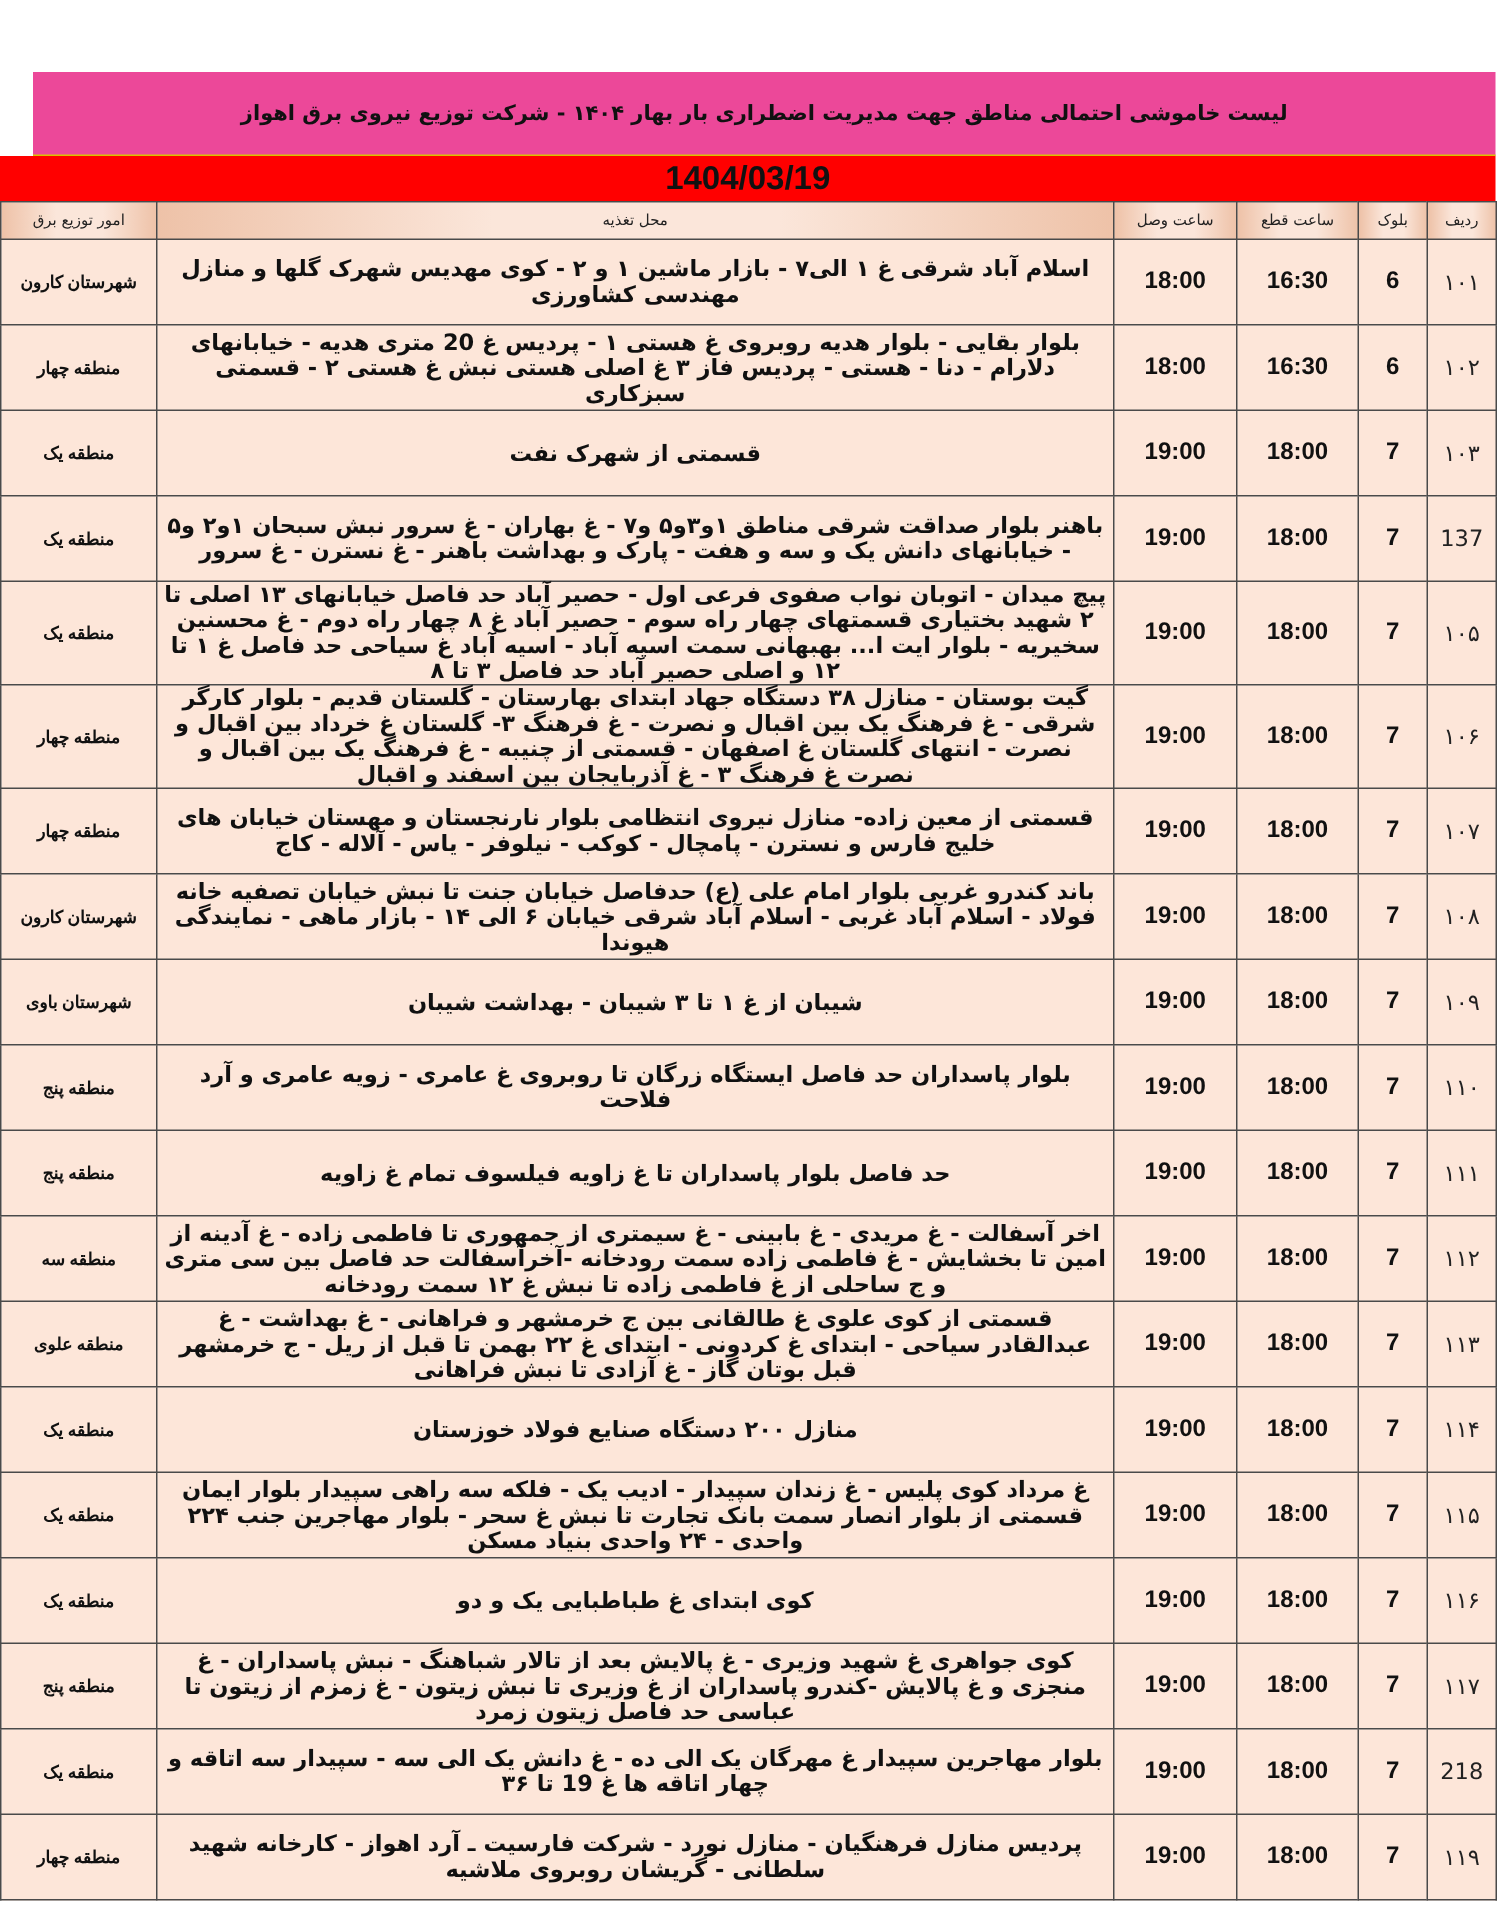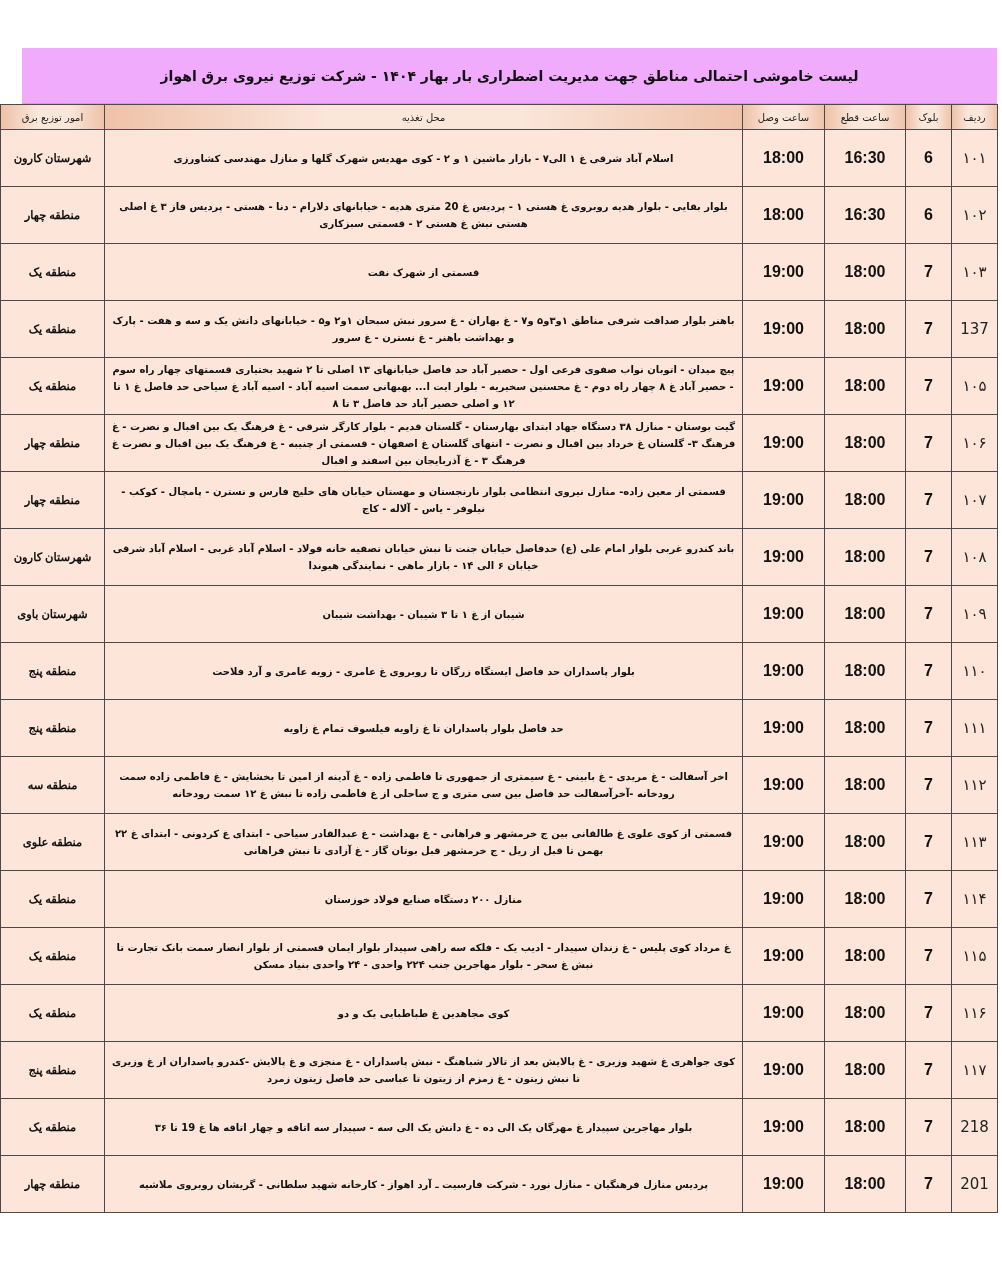--- a/index.html
+++ b/index.html
@@ -1,41 +1,44 @@
 <!DOCTYPE html>
 <html><head>
   <meta charset="utf-8">
   <style>
     html, body { margin: 0; padding: 0; background: #ffffff; }
     body { width: 1002px; height: 1280px; position: relative; overflow: hidden;
            font-family: "DejaVu Sans", "Liberation Sans", sans-serif; }
     .sheet { position: absolute; left: 0; top: 48px; width: 997px; }
-    .title-band { height: 55px; background: #f0abfc; display: flex; align-items: center; justify-content: center;
+    .title-band { height: 55px; background: #ec4899; display: flex; align-items: center; justify-content: center;
                   direction: rtl; font-weight: bold; font-size: 14px; color: #111; border-bottom: 1px solid #d9c400; margin-left: 22px; }
     .date-band { height: 30px; background: #ff0000; display: flex; align-items: center; justify-content: center;
                  font-family: "Liberation Sans", sans-serif; font-weight: bold; font-size: 22px; color: #111; }
     table { border-collapse: collapse; width: 997px; table-layout: fixed; direction: rtl; }
     th { height: 24px; font-size: 10px; font-weight: normal; color: #222;
          background: linear-gradient(90deg, #eec2a8 0%, #fbe6da 35%, #fbe6da 65%, #eec2a8 100%);
          border: 1px solid #4a4a4a; padding: 0; }
     td { height: 56px; background: #fde6d9; border: 1px solid #4a4a4a; text-align: center; vertical-align: middle; padding: 0 4px; }
     td.row-no { font-size: 15px; color: #222; }
     td.block { font-family: "Liberation Sans", sans-serif; font-weight: bold; font-size: 16px; color: #111; }
     td.time { font-family: "Liberation Sans", sans-serif; font-weight: bold; font-size: 16px; color: #111; text-align: center; }
-    td.location { font-size: 10px; font-weight: bold; color: #111; line-height: 17px; margin-left: 24px; }
+    td.location { font-size: 15px; font-weight: bold; color: #111; line-height: 17px; margin-left: 24px; }
     td.office { font-size: 11.5px; font-weight: bold; color: #111; font-family: Liberation Serif, serif; }
     col.c-row { width: 46px; } col.c-block { width: 46px; } col.c-cut { width: 81px; }
     col.c-conn { width: 82px; } col.c-loc { width: 638px; } col.c-office { width: 104px; }
   </style>
 </head>
 <body>
 
 <div class="sheet">
   <div class="title-band">
     <span>لیست خاموشی احتمالی مناطق جهت مدیریت اضطراری بار بهار ۱۴۰۴ - شرکت توزیع نیروی برق اهواز</span>
+  </div>
+  <div class="date-band">
+    <span>1404/03/19</span>
   </div>
   <table>
     <colgroup>
       <col class="c-row">
         <col class="c-block">
         <col class="c-cut">
         <col class="c-conn">
         <col class="c-loc">
         <col class="c-office">
     </colgroup>
@@ -168,41 +171,41 @@
           <td class="time">18:00</td>
           <td class="time">19:00</td>
           <td class="location">غ مرداد کوی پلیس - غ زندان سپیدار - ادیب یک - فلکه سه راهی سپیدار بلوار ایمان قسمتی از بلوار انصار سمت بانک تجارت تا نبش غ سحر - بلوار مهاجرین جنب ۲۲۴ واحدی - ۲۴ واحدی بنیاد مسکن</td>
           <td class="office">منطقه یک</td>
         </tr>
         <tr>
           <td class="row-no">۱۱۶</td>
           <td class="block">7</td>
           <td class="time">18:00</td>
           <td class="time">19:00</td>
-          <td class="location">کوی مجاهدین غ طباطبایی یک و دو</td>
+          <td class="location">کوی ابتدای غ طباطبایی یک و دو</td>
           <td class="office">منطقه یک</td>
         </tr>
         <tr>
           <td class="row-no">۱۱۷</td>
           <td class="block">7</td>
           <td class="time">18:00</td>
           <td class="time">19:00</td>
           <td class="location">کوی جواهری غ شهید وزیری - غ پالایش بعد از تالار شباهنگ - نبش پاسداران - غ منجزی و غ پالایش -کندرو پاسداران از غ وزیری تا نبش زیتون - غ زمزم از زیتون تا عباسی حد فاصل زیتون زمرد</td>
           <td class="office">منطقه پنج</td>
         </tr>
         <tr>
           <td class="row-no">218</td>
           <td class="block">7</td>
           <td class="time">18:00</td>
           <td class="time">19:00</td>
           <td class="location">بلوار مهاجرین سپیدار غ مهرگان یک الی ده - غ دانش یک الی سه - سپیدار سه اتاقه و چهار اتاقه ها غ 19 تا ۳۶</td>
           <td class="office">منطقه یک</td>
         </tr>
         <tr>
-          <td class="row-no">201</td>
+          <td class="row-no">۱۱۹</td>
           <td class="block">7</td>
           <td class="time">18:00</td>
           <td class="time">19:00</td>
           <td class="location">پردیس منازل فرهنگیان - منازل نورد - شرکت فارسیت ـ آرد اهواز - کارخانه شهید سلطانی - گریشان روبروی ملاشیه</td>
           <td class="office">منطقه چهار</td>
         </tr>
       </tbody>
   </table>
 </div>
 

